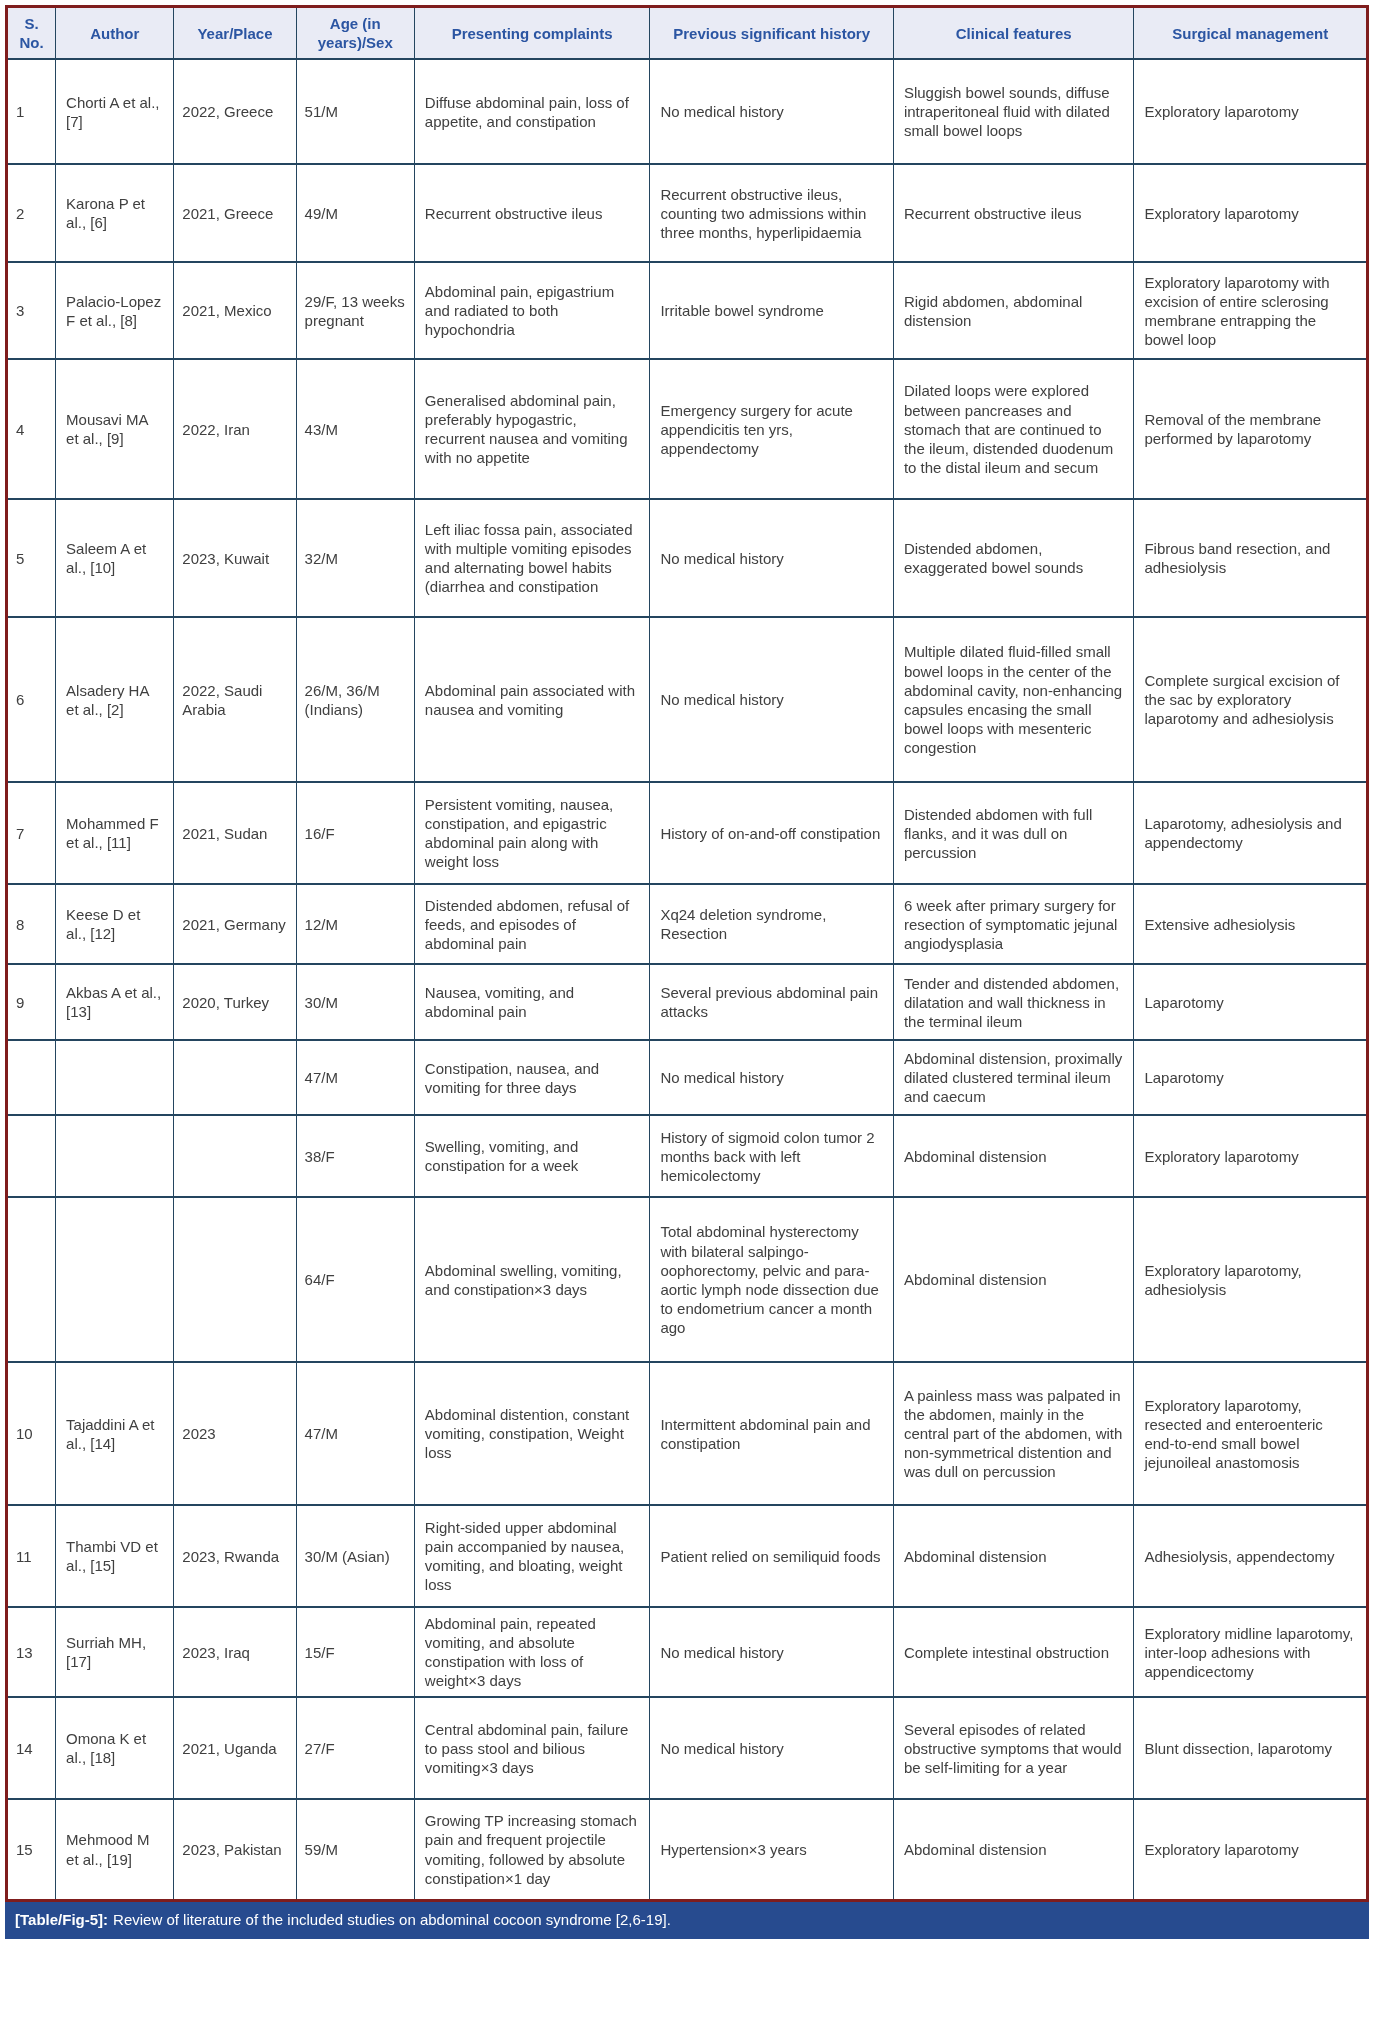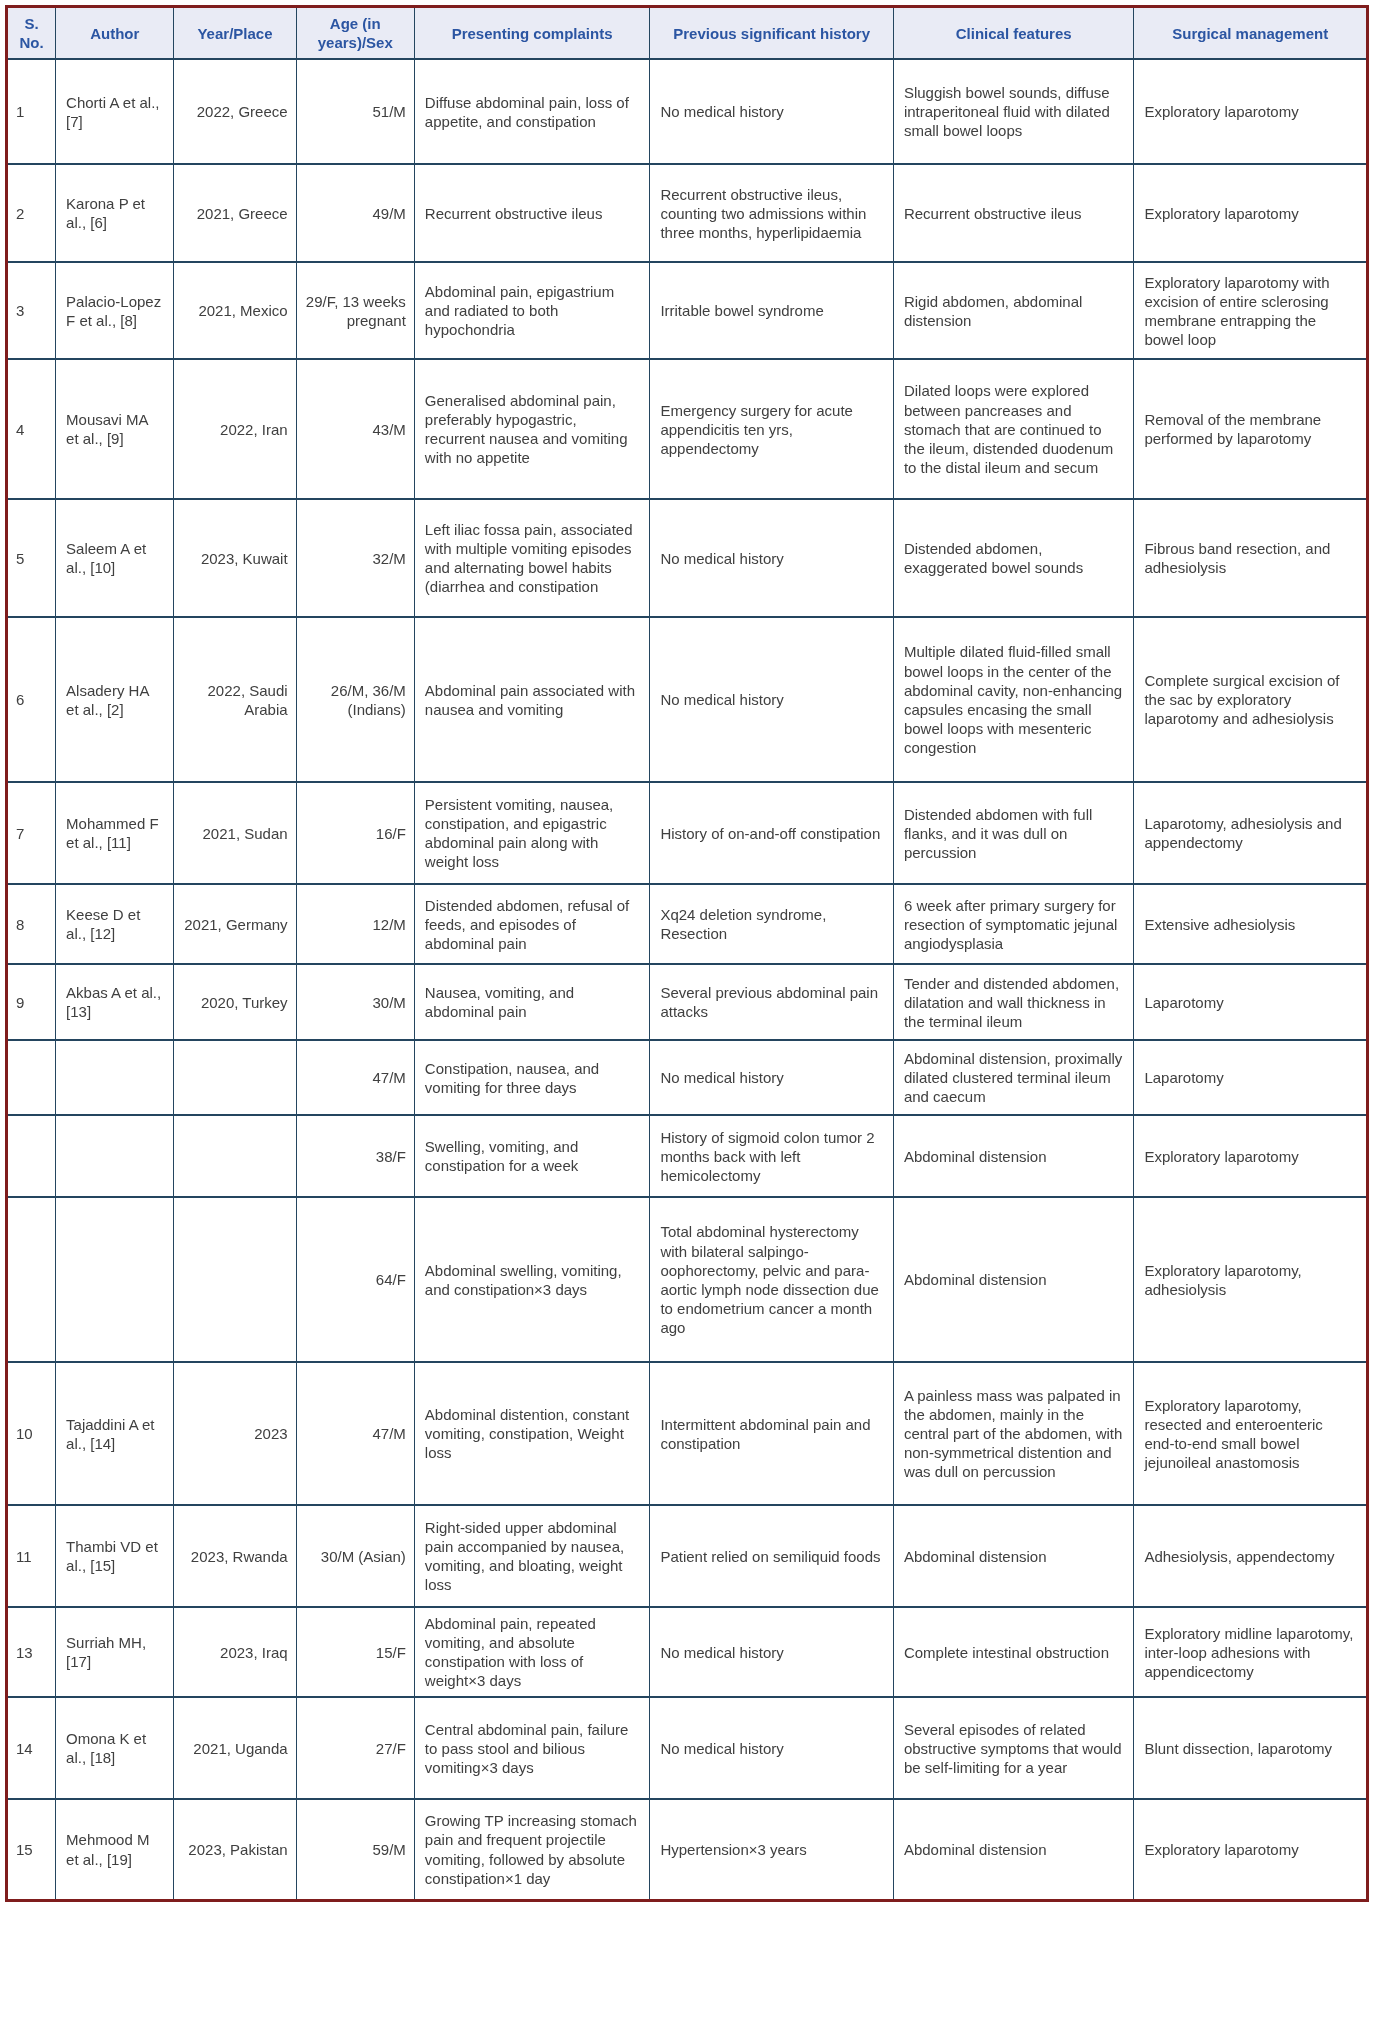--- a/index.html
+++ b/index.html
@@ -21,21 +21,21 @@
            border-top:2px solid #24455f; border-bottom:2px solid #24455f;
            vertical-align:middle; font-size:15px; line-height:1.27;
            padding:6px 10px; word-wrap:break-word; }
 
   thead th { background:#e9ebf5; color:#2b55a2; font-weight:bold;
              text-align:center; padding:6px 4px; }
   thead tr { height:48px; }
 
   td { color:#404040; text-align:left; }
   td.c0 { padding-left:8px; }
-  td.c2, td.c3 { text-align:right; padding:6px 8px; }
+  td.c2, td.c3 { text-align:left; padding:6px 8px; }
 
   tbody tr:nth-child(1)  { height:105px; }
   tbody tr:nth-child(2)  { height:98px; }
   tbody tr:nth-child(3)  { height:97px; }
   tbody tr:nth-child(4)  { height:140px; }
   tbody tr:nth-child(5)  { height:118px; }
   tbody tr:nth-child(6)  { height:165px; }
   tbody tr:nth-child(7)  { height:102px; }
   tbody tr:nth-child(8)  { height:80px; }
   tbody tr:nth-child(9)  { height:76px; }
@@ -246,13 +246,16 @@
           <td class="c1">Mehmood M et al., [19]</td>
           <td class="c2">2023, Pakistan</td>
           <td class="c3">59/M</td>
           <td class="c4">Growing TP increasing stomach pain and frequent projectile vomiting, followed by absolute constipation×1 day</td>
           <td class="c5">Hypertension×3 years</td>
           <td class="c6">Abdominal distension</td>
           <td class="c7">Exploratory laparotomy</td>
         </tr>
       </tbody>
   </table>
+  <div class="caption">
+    <span class="cap-label">[Table/Fig-5]:</span><span>Review of literature of the included studies on abdominal cocoon syndrome [2,6-19].</span>
+  </div>
 </div>
 
 </body></html>

